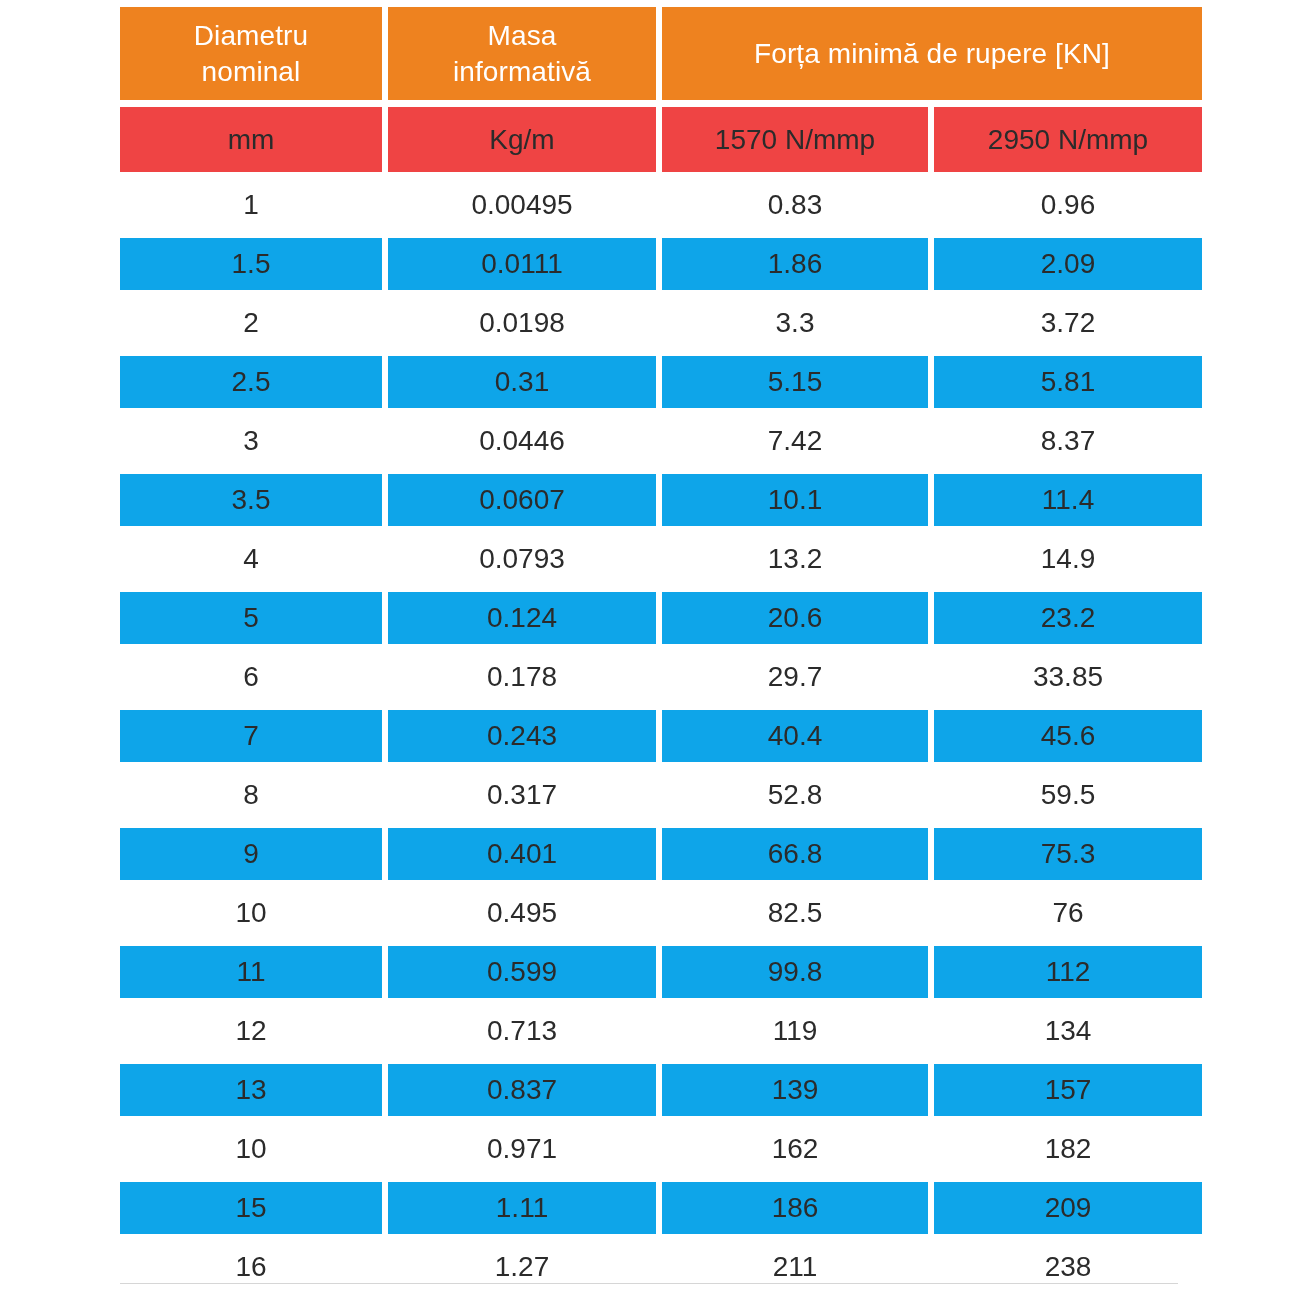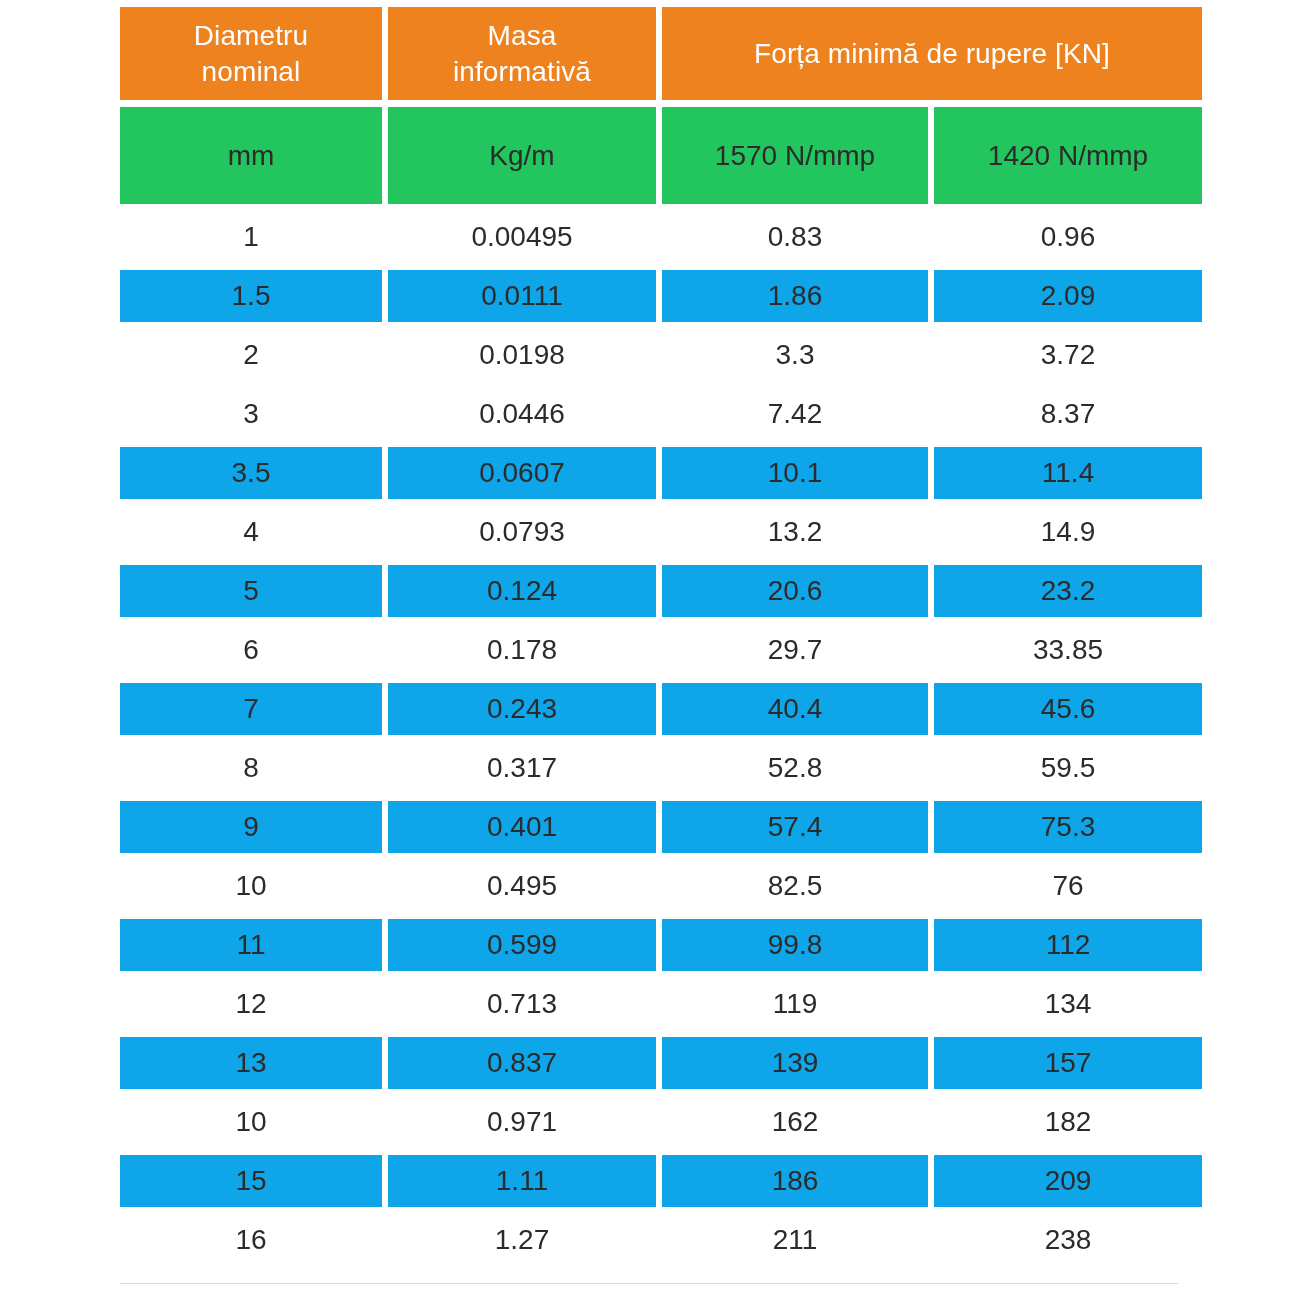--- a/index.html
+++ b/index.html
@@ -38,28 +38,28 @@
     line-height: 1.28;
     text-align: center;
     vertical-align: middle;
     height: 93px;
     padding: 0 6px;
     letter-spacing: 0.1px;
   }
 
   
   .units-row th {
-    background: #22c55e;
+    background: #ef4444;
     color: #2b2b2b;
     font-weight: 400;
     font-size: 28px;
     text-align: center;
     vertical-align: middle;
     height: 65px;
-    padding: 16px 6px;
+    padding: 0 6px;
   }
 
   
   .spec-table tbody td {
     height: 52px;
     text-align: center;
     vertical-align: middle;
     font-size: 28px;
     font-weight: 400;
     color: #2b2b2b;
@@ -100,21 +100,21 @@
     <thead>
       <tr class="hdr-row">
         <th>Diametru<br>nominal</th>
         <th>Masa<br>informativă</th>
         <th colspan="2">Forța minimă de rupere  [KN]</th>
       </tr>
       <tr class="units-row">
         <th>mm</th>
         <th>Kg/m</th>
         <th>1570 N/mmp</th>
-        <th>1420 N/mmp</th>
+        <th>2950 N/mmp</th>
       </tr>
     </thead>
     <tbody id="tbody">
         <tr>
           <td>1</td>
           <td>0.00495</td>
           <td>0.83</td>
           <td>0.96</td>
         </tr>
         <tr class="striped">
@@ -122,20 +122,26 @@
           <td>0.0111</td>
           <td>1.86</td>
           <td>2.09</td>
         </tr>
         <tr>
           <td>2</td>
           <td>0.0198</td>
           <td>3.3</td>
           <td>3.72</td>
         </tr>
+        <tr class="striped">
+          <td>2.5</td>
+          <td>0.31</td>
+          <td>5.15</td>
+          <td>5.81</td>
+        </tr>
         <tr>
           <td>3</td>
           <td>0.0446</td>
           <td>7.42</td>
           <td>8.37</td>
         </tr>
         <tr class="striped">
           <td>3.5</td>
           <td>0.0607</td>
           <td>10.1</td>
@@ -167,21 +173,21 @@
         </tr>
         <tr>
           <td>8</td>
           <td>0.317</td>
           <td>52.8</td>
           <td>59.5</td>
         </tr>
         <tr class="striped">
           <td>9</td>
           <td>0.401</td>
-          <td>57.4</td>
+          <td>66.8</td>
           <td>75.3</td>
         </tr>
         <tr>
           <td>10</td>
           <td>0.495</td>
           <td>82.5</td>
           <td>76</td>
         </tr>
         <tr class="striped">
           <td>11</td>

